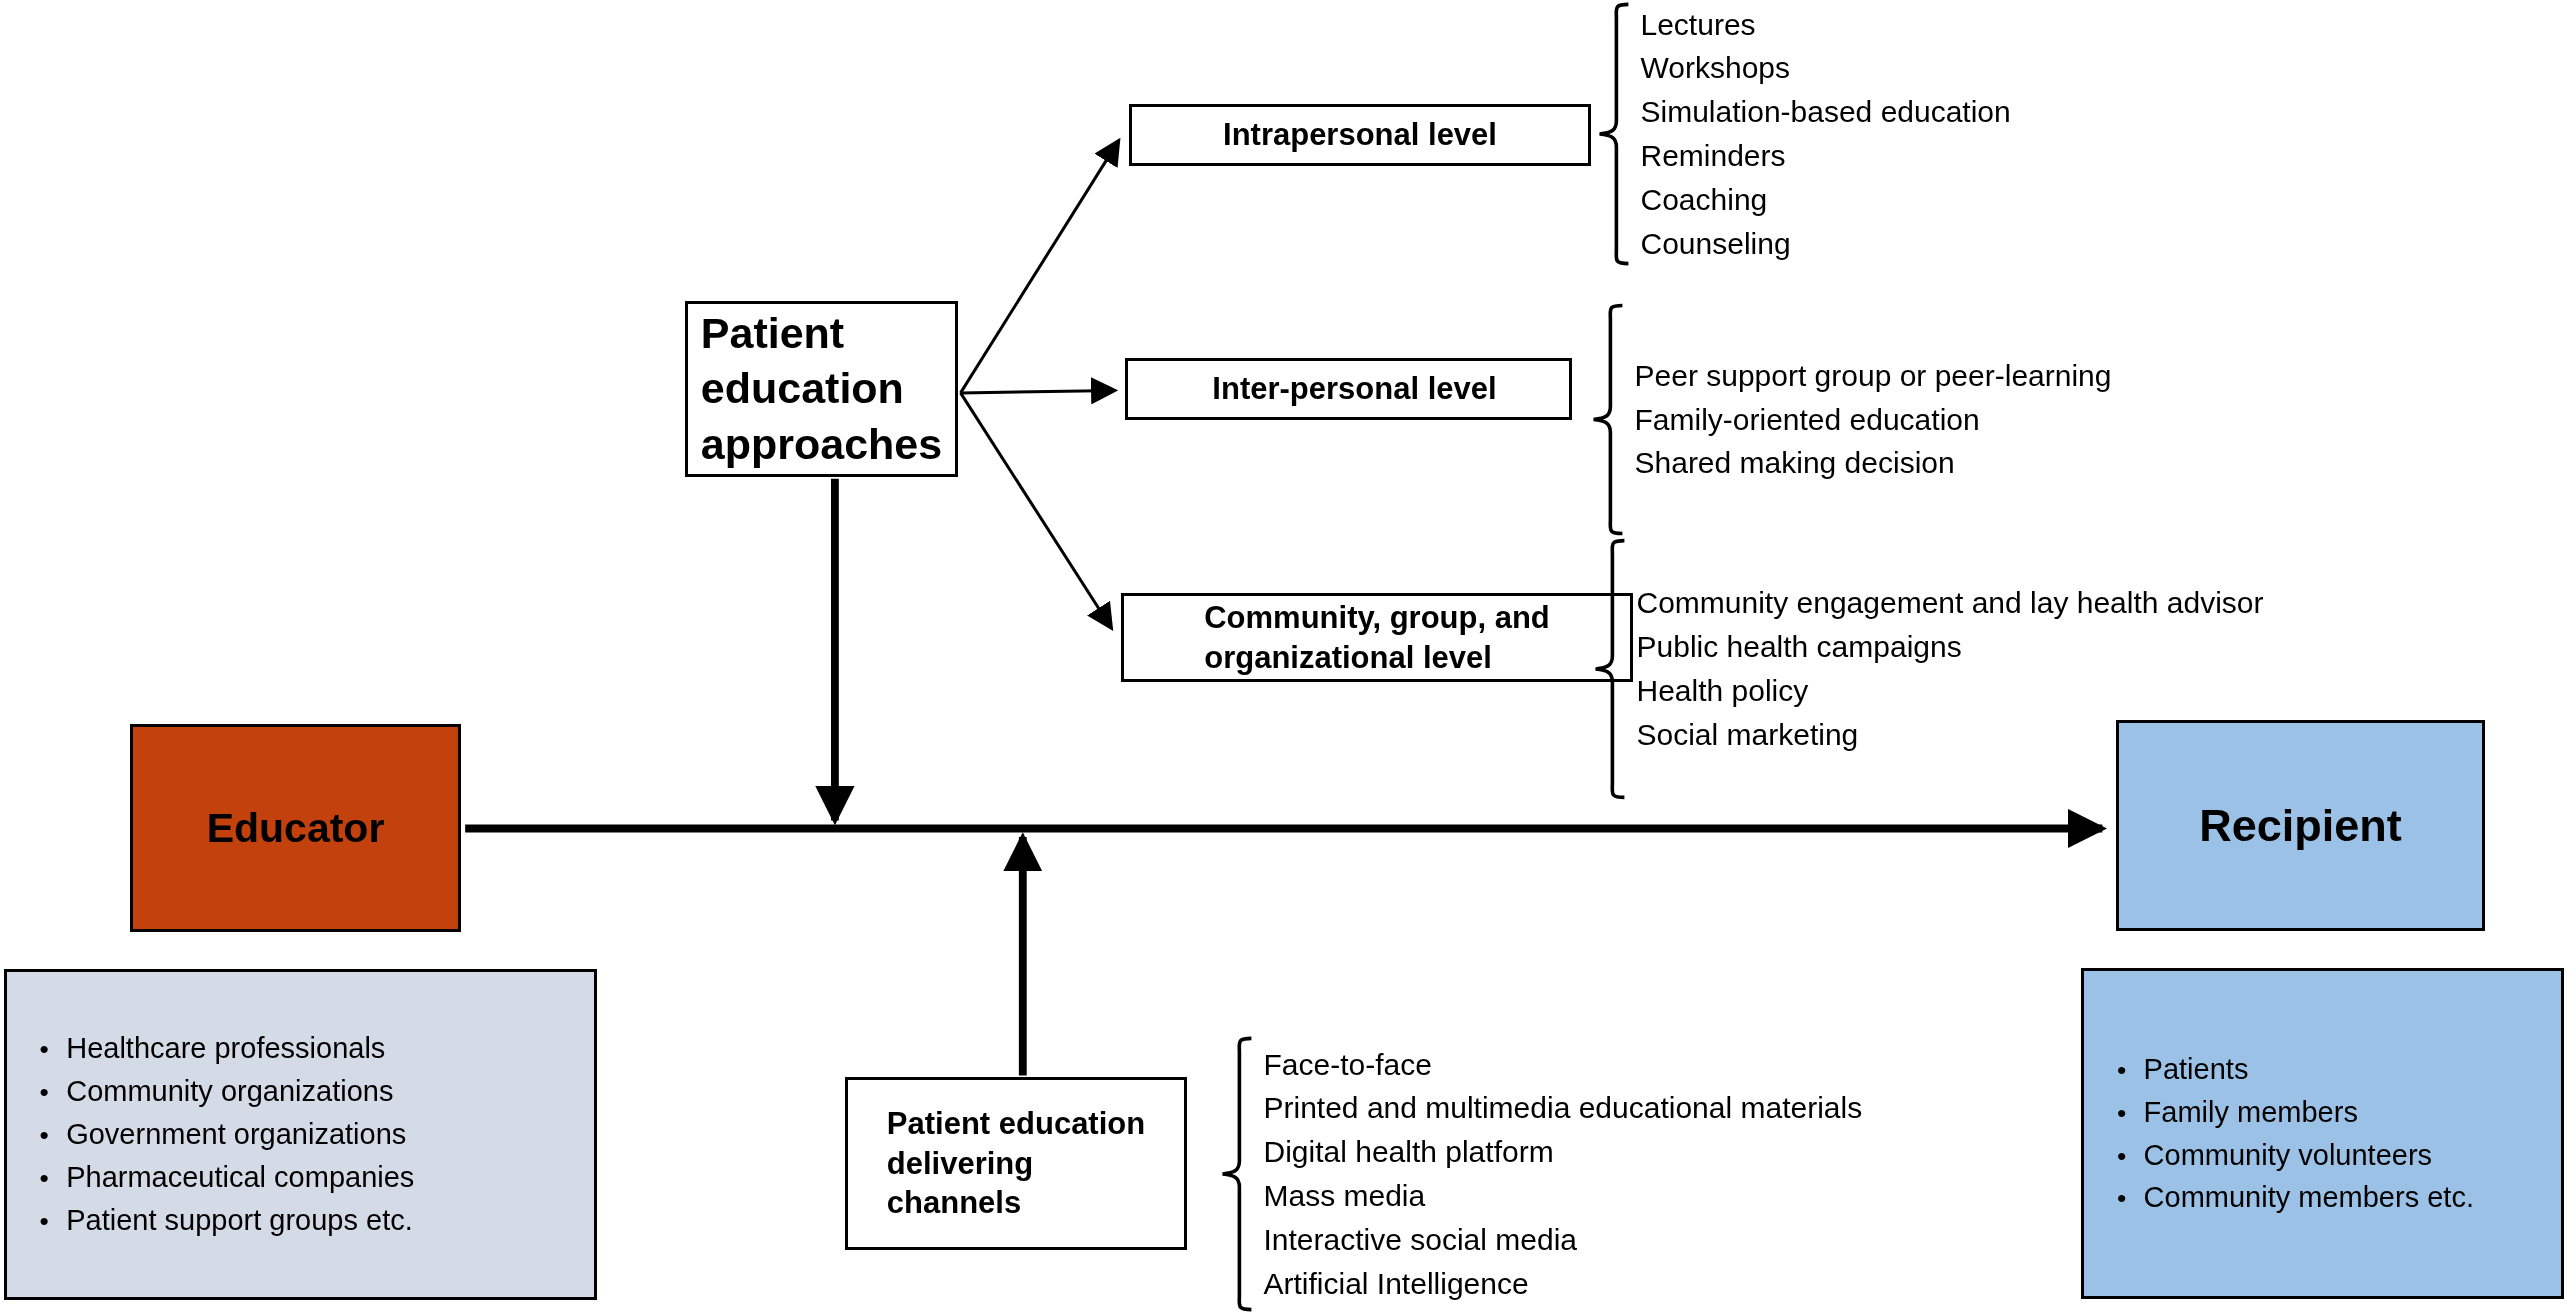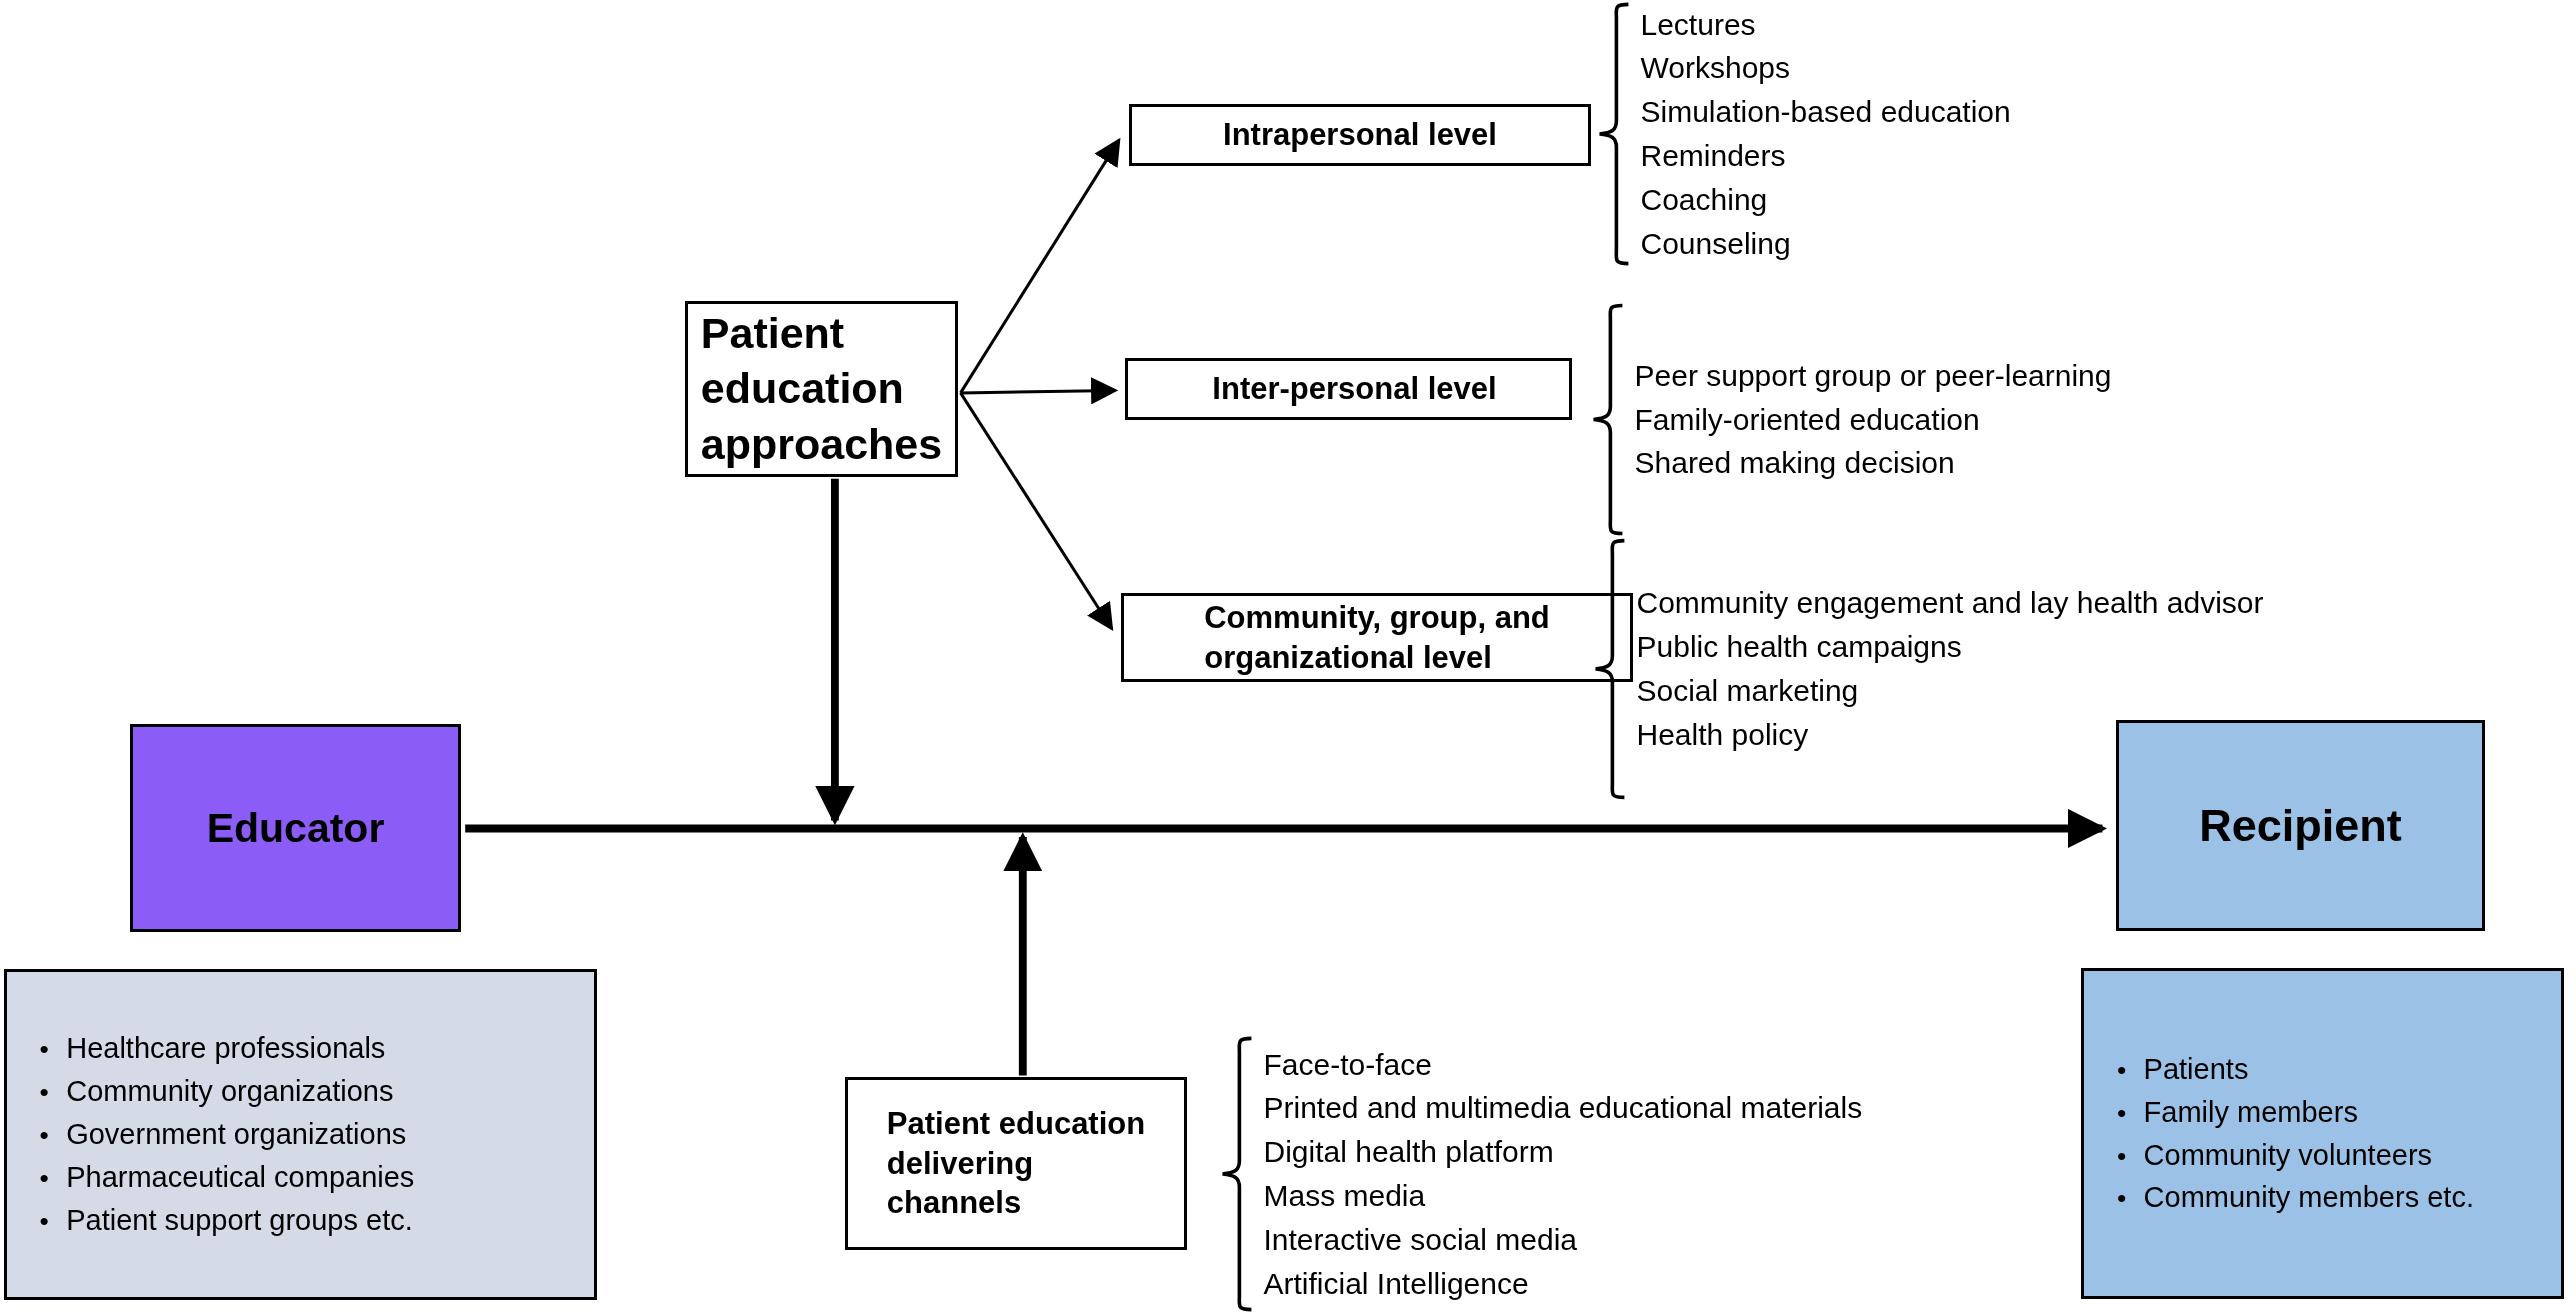--- a/index.html
+++ b/index.html
@@ -62,21 +62,21 @@
   #channels-box {
     left: 845px; top: 1077px;
     width: 342px; height: 173px;
   }
   #channels-box .boxlabel { font-size: 31px; }
 
   
   #educator-box {
     left: 130px; top: 724px;
     width: 331px; height: 208px;
-    background: #8b5cf6;
+    background: #c2410c;
     border-width: 3.6px;
   }
   #educator-box .boxlabel { font-size: 41px; }
 
   #recipient-box {
     left: 2116px; top: 720px;
     width: 369px; height: 211px;
     background: #9bc2e6;
     border-width: 3.6px;
   }
@@ -227,22 +227,22 @@
   </div>
 
   <div class="bracket-group" id="list-community">
     <svg class="brace" width="36" height="266" viewBox="0 0 60 440" xmlns="http://www.w3.org/2000/svg">
       <path d="M54,6 C30,6 34,12 34,30 L34,198 C34,214 26,218 6,220
                C26,222 34,226 34,242 L34,410 C34,428 30,434 54,434" fill="none" stroke="#000000" stroke-width="6"></path>
     </svg>
     <div class="bracket-items">
       <div class="bracket-item">Community engagement and lay health advisor</div>
       <div class="bracket-item">Public health campaigns</div>
+      <div class="bracket-item">Health policy</div>
       <div class="bracket-item">Social marketing</div>
-      <div class="bracket-item">Health policy</div>
     </div>
   </div>
 
   <div class="box" id="channels-box">
     <span class="boxlabel">Patient education
 delivering
 channels</span>
   </div>
 
   <div class="bracket-group" id="list-channels">

